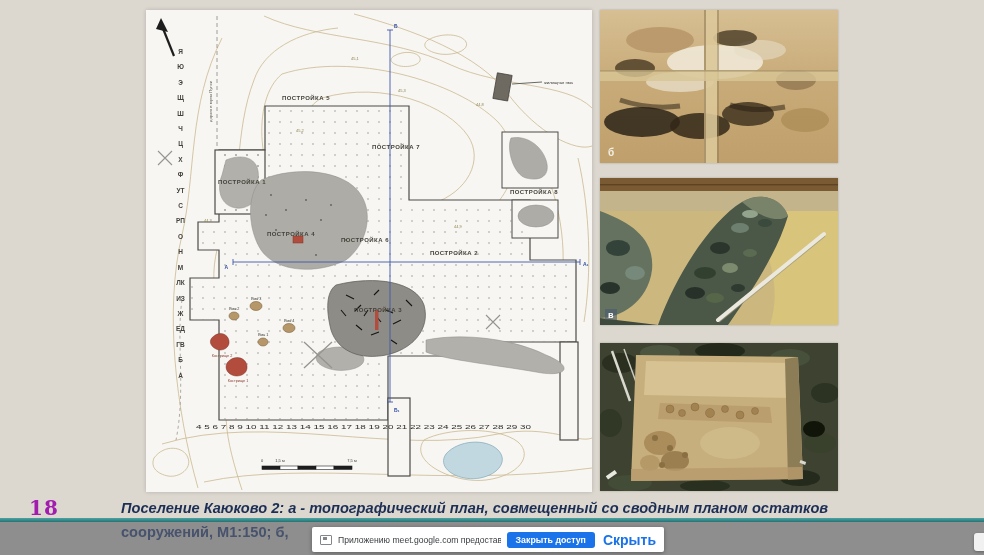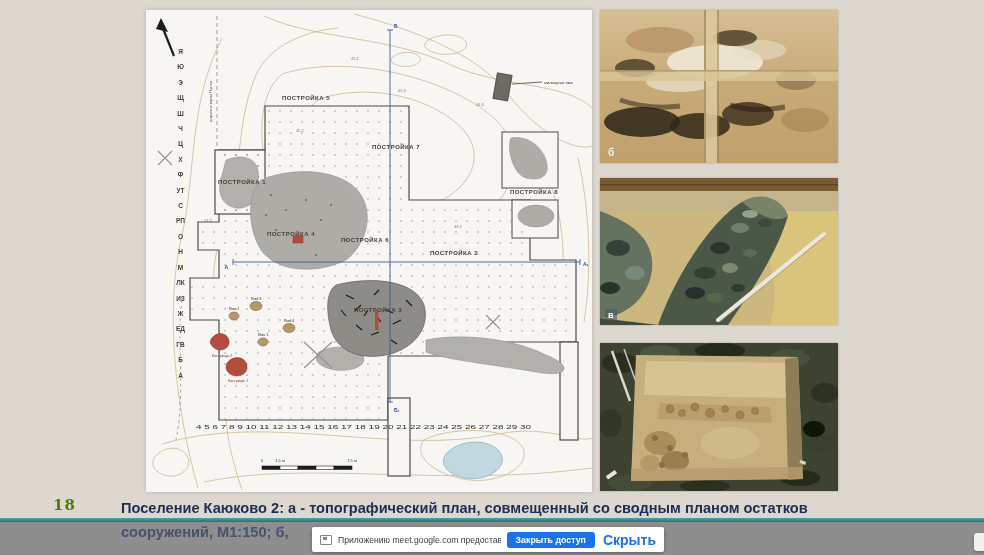--- a/index.html
+++ b/index.html
@@ -5,22 +5,22 @@
   html,body{margin:0;padding:0;}
   body{width:984px;height:555px;position:relative;overflow:hidden;background:#8e8e8e;font-family:"Liberation Sans",sans-serif;}
   .slide{position:absolute;left:0;top:0;width:984px;height:518px;background:#dcd8d0;}
   .map-panel{position:absolute;left:146px;top:10px;width:446px;height:482px;background:#f7f6f2;box-shadow:0 0 4px rgba(0,0,0,.18);}
   .map-panel svg{position:absolute;left:0;top:0;}
   .row-letters{position:absolute;left:30px;top:34px;width:9px;font-size:6.5px;line-height:15.4px;word-break:break-all;color:#44423c;text-align:center;font-weight:bold;}
   .photo{position:absolute;left:600px;width:238px;box-shadow:0 0 2px rgba(0,0,0,.25);}
   .photo1{top:10px;height:153px;}
   .photo2{top:178px;height:147px;}
   .photo3{top:343px;height:148px;}
-  .page-number{position:absolute;left:29px;top:496px;font-family:"DejaVu Serif",serif;font-size:15px;font-weight:bold;color:#4d7c0f;letter-spacing:1px;margin-left:24px;}
-  .caption1{position:absolute;left:121px;top:500px;font-size:14.6px;font-weight:bold;color:#1d2e55;white-space:nowrap;}
+  .page-number{position:absolute;left:29px;top:496px;font-family:"DejaVu Serif",serif;font-size:20px;font-weight:bold;color:#a21caf;letter-spacing:1px;}
+  .caption1{position:absolute;left:121px;top:500px;font-size:14.6px;font-weight:bold;color:#1d2e55;white-space:nowrap;font-style:italic;}
   .teal-divider{position:absolute;left:0;top:518px;width:984px;height:4px;background:linear-gradient(180deg,#4aa3a3,#267272);}
   .bottom-strip{position:absolute;left:0;top:522px;width:824px;height:33px;background:#8e8e8e;}
   .caption2{position:absolute;left:121px;top:2px;font-size:14.6px;font-weight:bold;color:#47536d;white-space:nowrap;}
   .meet-banner{position:absolute;left:312px;top:527px;width:352px;height:25px;background:#fff;border-radius:2px;box-shadow:0 1px 4px rgba(0,0,0,.35);display:flex;align-items:center;padding:0 8px;box-sizing:border-box;gap:6px;z-index:5;}
   .share-icon{width:10px;height:8px;border:1px solid #80868b;border-radius:1px;flex:none;position:relative;}
   .share-icon::after{content:"";position:absolute;left:2px;top:1px;width:4px;height:3px;background:#80868b;}
   .banner-msg{font-size:8.6px;color:#3c4043;white-space:nowrap;flex:1;overflow:hidden;}
   .stop-btn{background:#1a73e8;color:#fff;border:none;border-radius:3px;font-size:8.8px;font-weight:bold;padding:3px 9px;font-family:inherit;white-space:nowrap;cursor:pointer;}
   .hide-link{font-size:14px;color:#1a73e8;font-weight:bold;text-decoration:none;margin-left:2px;white-space:nowrap;cursor:pointer;}
   .corner-box{position:absolute;left:974px;top:533px;width:12px;height:18px;background:#f1f1f1;border-radius:3px 0 0 3px;box-shadow:0 1px 3px rgba(0,0,0,.3);z-index:5;}

